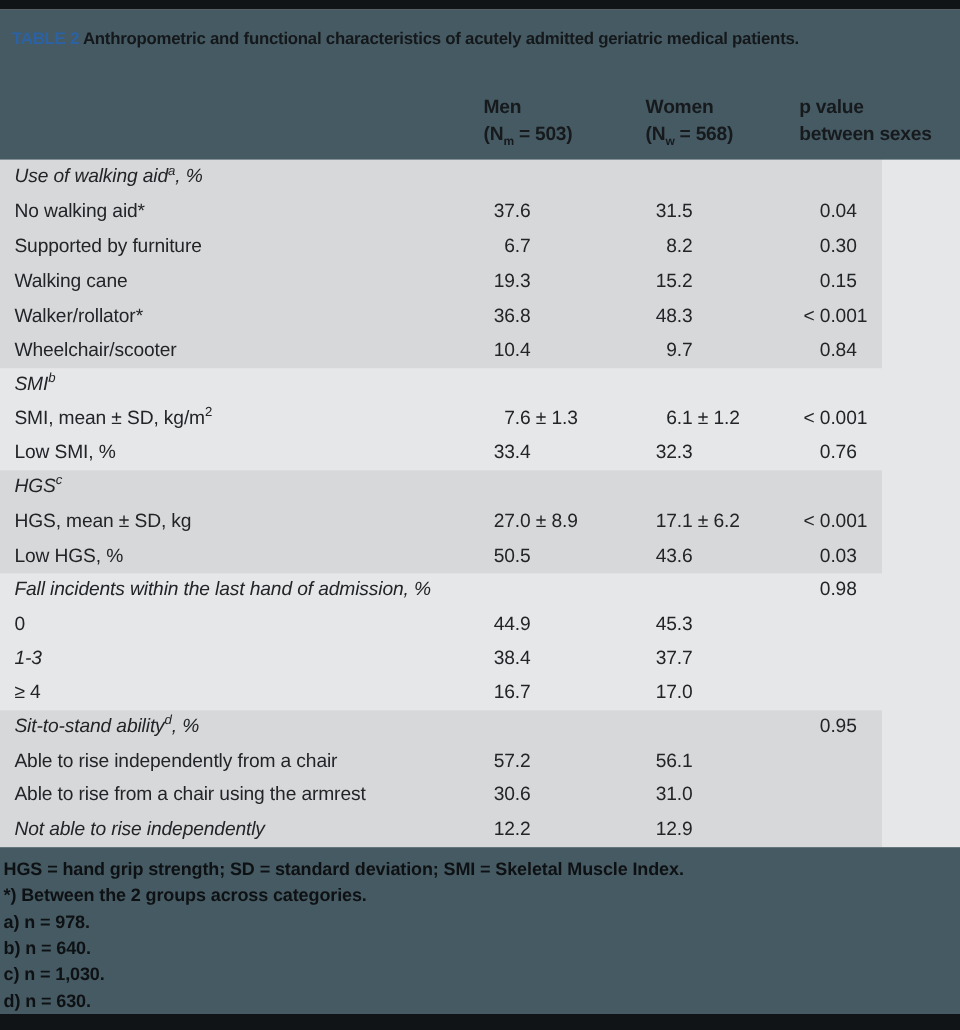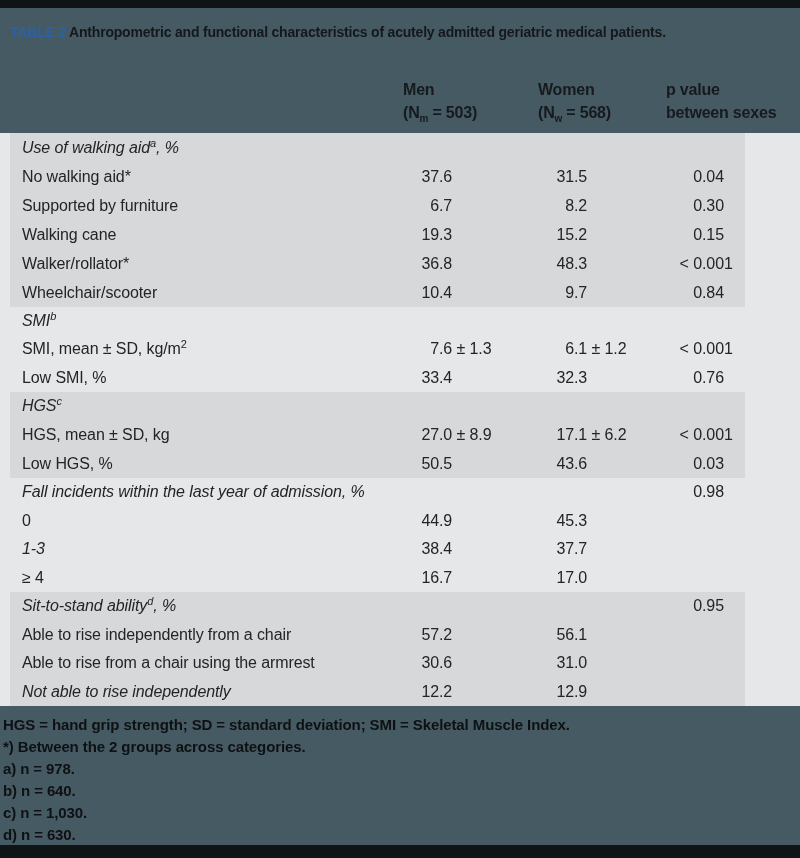--- a/index.html
+++ b/index.html
@@ -12,21 +12,21 @@
   .title{padding:11px 62px 0 10px;font-size:14px;font-weight:bold;
          color:#14181b;line-height:26px;letter-spacing:-0.2px;}
   .title .tlabel{color:#2a62a5;}
   .col{position:absolute;top:70px;font-size:16px;font-weight:bold;
        color:#161a1d;line-height:23px;letter-spacing:-0.2px;}
   .col.men{left:403px;}
   .col.women{left:538px;}
   .col.pcol{left:666px;}
   sub{font-size:10px;}
   sup{font-size:11px;line-height:0;}
-  .body{width:735px;margin-left:10px;}
+  .body{width:735px;}
   .sec{display:flex;flex-direction:column;}
   .sec.dark{background:#d7d8d9;}
   .sec.light{background:#e6e7e8;}
   .trow{flex:1;position:relative;display:flex;align-items:center;
         font-size:16px;color:#222528;letter-spacing:-0.1px;}
   .trow .rlabel{padding-left:12px;white-space:nowrap;}
   .trow.ithdr .rlabel, .trow.irow .rlabel{font-style:italic;}
   .vcell{position:absolute;top:0;bottom:0;display:flex;align-items:center;justify-content:space-between;}
   .vcell.vmen{left:403px;}
   .vcell.vwomen{left:538px;}
@@ -218,21 +218,21 @@
             <span class="fp">.6</span>
           </span>
           <span class="vcell vp">
             <span class="ip">0</span>
             <span class="fp">.03</span>
           </span>
         </div>
       </div>
       <div class="sec light" style="height: 114px;">
         <div class="trow ithdr">
-          <span class="rlabel">Fall incidents within the last year of admission, %</span>
+          <span class="rlabel">Fall incidents within the last hand of admission, %</span>
           <span class="vcell vmen"></span>
           <span class="vcell vwomen"></span>
           <span class="vcell vp">
             <span class="ip">0</span>
             <span class="fp">.98</span>
           </span>
         </div>
         <div class="trow">
           <span class="rlabel">0</span>
           <span class="vcell vmen">

